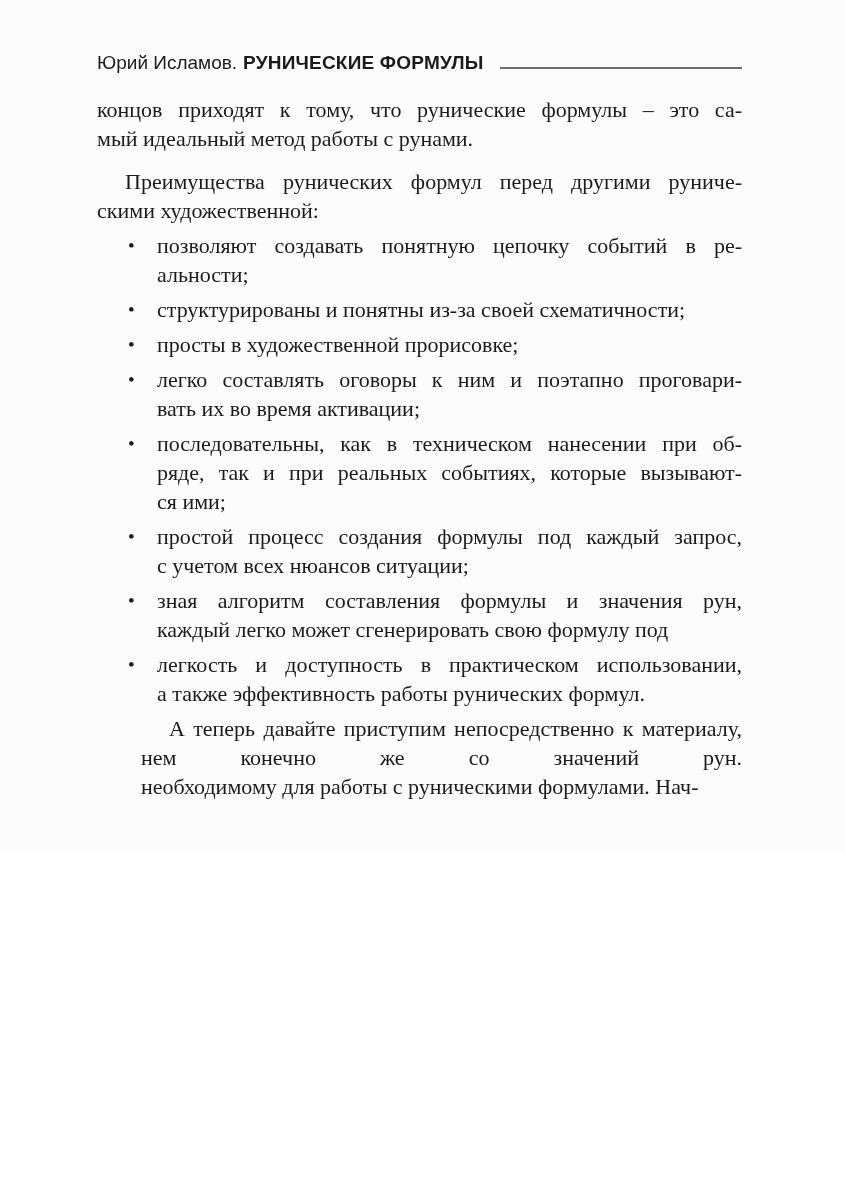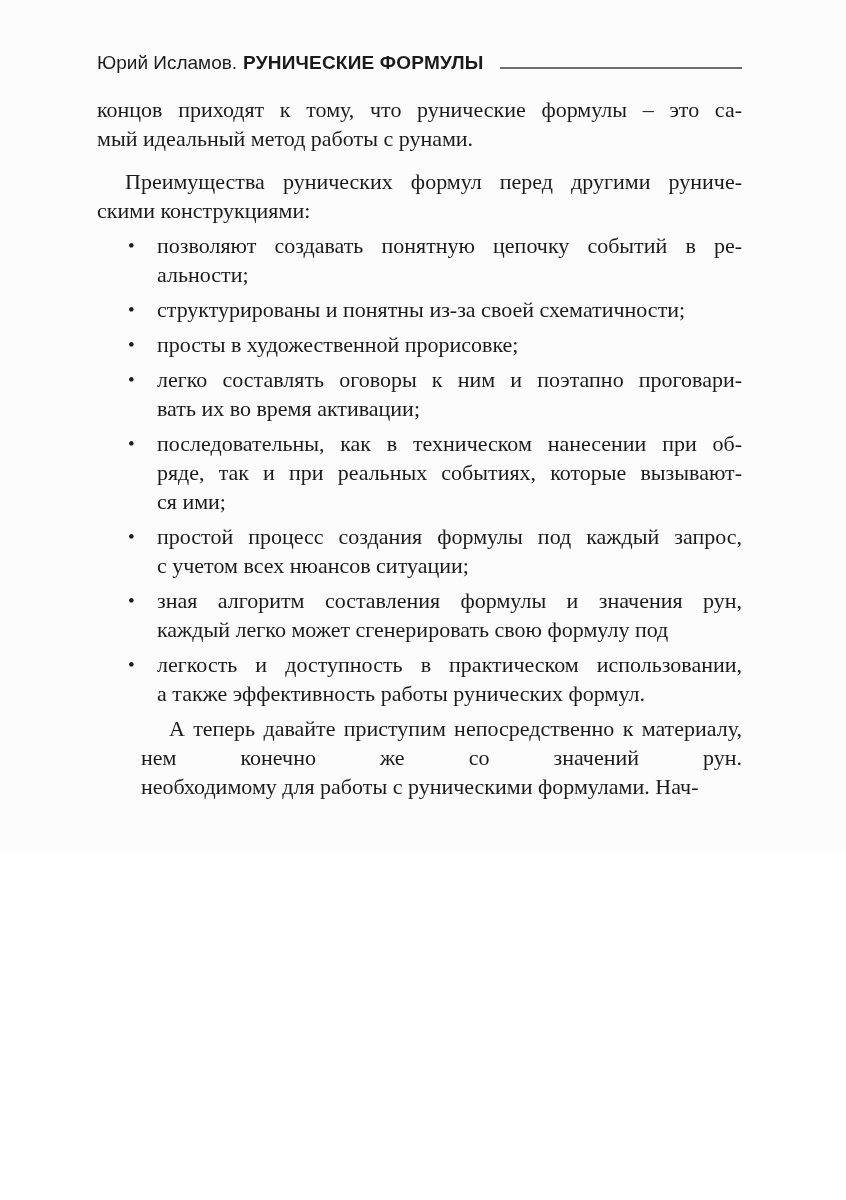--- a/index.html
+++ b/index.html
@@ -96,21 +96,21 @@
 
   <div class="body-text">
 
     <div class="para">
         <div class="line">концов приходят к тому, что рунические формулы – это са-</div>
         <div class="line">мый идеальный метод работы с рунами.</div>
       </div>
 
     <div class="para indent">
         <div class="line">Преимущества рунических формул перед другими руниче-</div>
-        <div class="line">скими конструкциями:</div>
+        <div class="line">скими художественной:</div>
       </div>
 
     <ul class="bullets">
       <li class="bullet">
         <span class="marker">•</span>
         <div class="bullet-text">
             <div class="line">позволяют создавать понятную цепочку событий в ре-</div>
             <div class="line">альности;</div>
           </div>
       </li>

